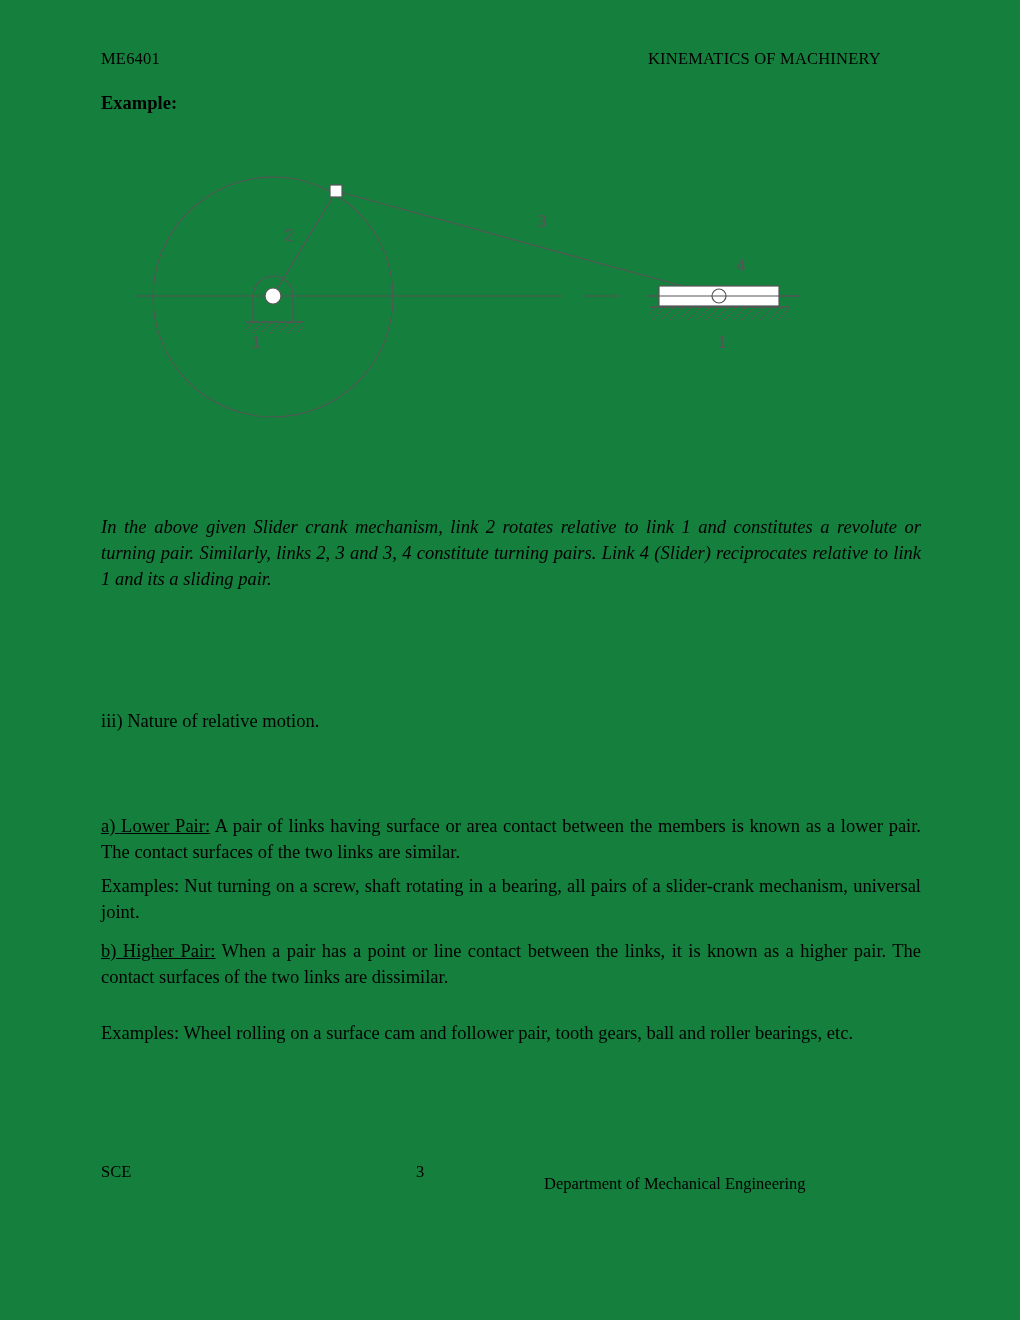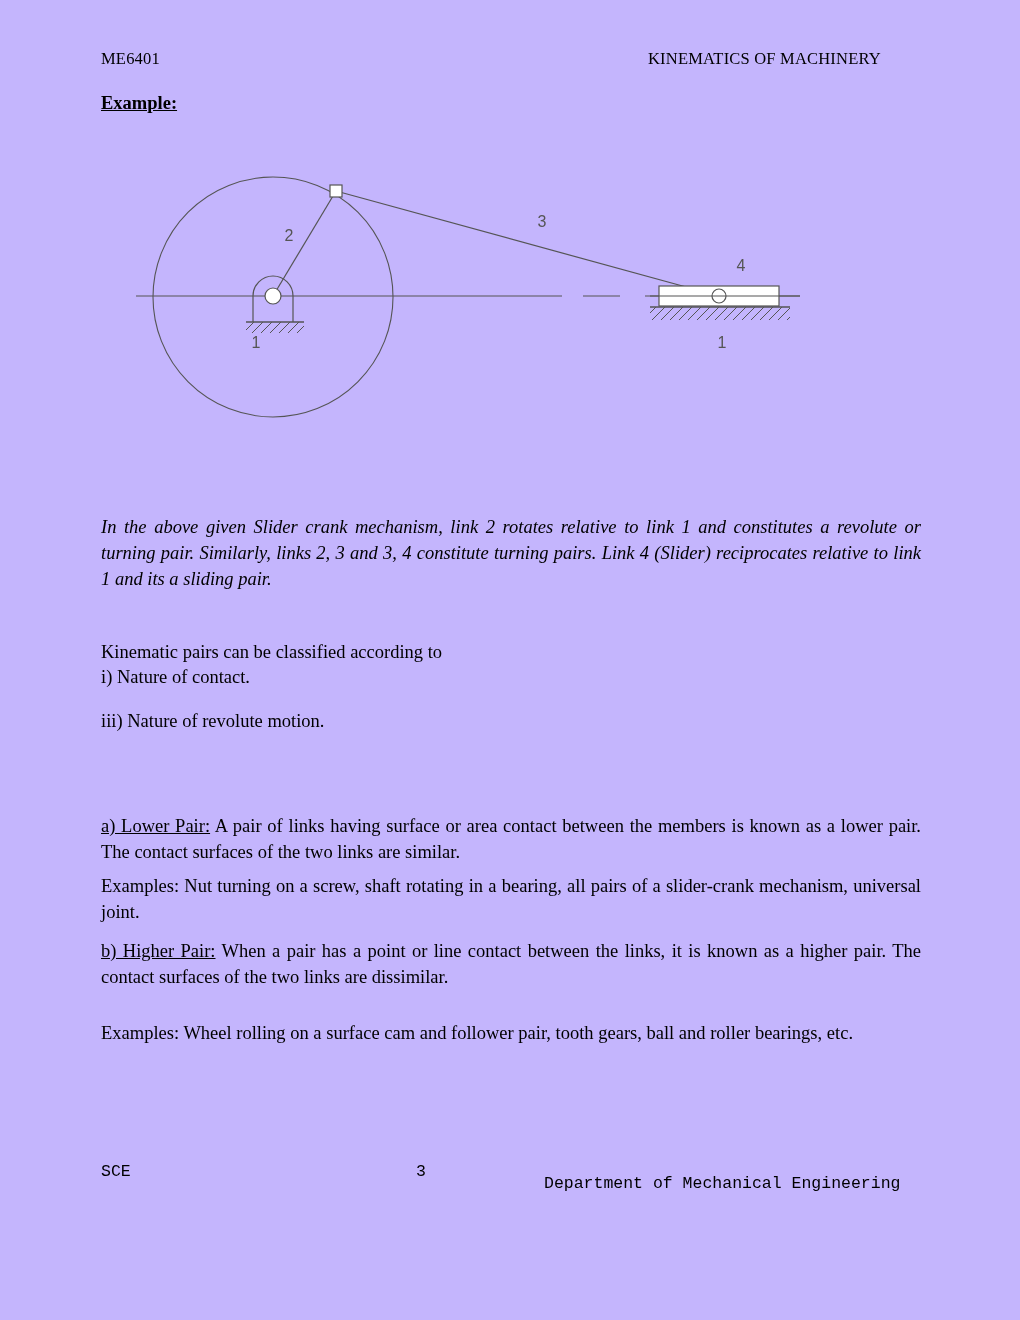--- a/index.html
+++ b/index.html
@@ -4,21 +4,21 @@
 <style>
   html, body {
     margin: 0;
     padding: 0;
     background: #ffffff;
   }
   .page {
     position: relative;
     width: 1020px;
     height: 1320px;
-    background: #c4b5fd;
+    background: #15803d;
     font-family: "Liberation Serif", "DejaVu Serif", serif;
     color: #000000;
     overflow: hidden;
   }
 
   
   .running-header {
     position: absolute;
     top: 48px;
     left: 101px;
@@ -44,21 +44,20 @@
   .block {
     position: absolute;
     left: 101px;
     width: 820px;
     font-size: 18.5px;
     line-height: 26px;
     text-align: justify;
   }
   .block.bold {
     font-weight: bold;
-    text-decoration: underline;
   }
   .block.nojust {
     text-align: left;
   }
   .u {
     text-decoration: underline;
   }
 
   
   .figure {
@@ -70,21 +69,21 @@
     pointer-events: none;
   }
 
   
   .footer {
     position: absolute;
     left: 101px;
     top: 1160px;
     width: 818px;
     height: 24px;
-    font-family: Liberation Mono, monospace;
+    font-family: Liberation Serif, serif;
     font-size: 16.5px;
     line-height: 24px;
   }
   .footer .f-left { position: absolute; left: 0; top: 0; }
   .footer .f-center { position: absolute; left: 315px; top: 0; }
   .footer .f-right { position: absolute; left: 443px; top: 12px; }
 </style>
 </head>
 <body>
 
@@ -137,23 +136,21 @@
     <text x="289" y="241" font-family="Liberation Sans, sans-serif" font-size="16" fill="#555555" text-anchor="middle">2</text>
     <text x="542" y="227" font-family="Liberation Sans, sans-serif" font-size="16" fill="#555555" text-anchor="middle">3</text>
     <text x="741" y="271" font-family="Liberation Sans, sans-serif" font-size="16" fill="#555555" text-anchor="middle">4</text>
     <text x="256" y="348" font-family="Liberation Sans, sans-serif" font-size="16" fill="#555555" text-anchor="middle">1</text>
     <text x="722" y="348" font-family="Liberation Sans, sans-serif" font-size="16" fill="#555555" text-anchor="middle">1</text>
   </svg>
 
   <div class="block" style="top:514px;font-style:italic;">In the above given Slider crank mechanism, link 2 rotates relative to link 1 and constitutes a revolute or turning pair. Similarly, links 2, 3 and 3, 4 constitute turning pairs. Link 4 (Slider) reciprocates relative to link 1 and its a sliding pair.</div>
 
 
-  <div class="block nojust" style="top:639px;">Kinematic pairs can be classified according to</div>
-  <div class="block nojust" style="top:664px;">i) Nature of contact.</div>
-  <div class="block nojust" style="top:708px;">iii) Nature of revolute motion.</div>
+  <div class="block nojust" style="top:708px;">iii) Nature of relative motion.</div>
 
 
   <div class="block" style="top:813px;"><span class="u">a) Lower Pair:</span><span> A pair of links having surface or area contact between the members is known as a lower pair. The contact surfaces of the two links are similar.</span></div>
 
   <div class="block" style="top:833px;margin-top:40px;">Examples: Nut turning on a screw, shaft rotating in a bearing, all pairs of a slider-crank mechanism, universal joint.</div>
 
   <div class="block" style="top:938px;"><span class="u">b) Higher Pair:</span><span> When a pair has a point or line contact between the links, it is known as a higher pair. The contact surfaces of the two links are dissimilar.</span></div>
 
   <div class="block" style="top:1020px;">Examples: Wheel rolling on a surface cam and follower pair, tooth gears, ball and roller bearings, etc.</div>
 

